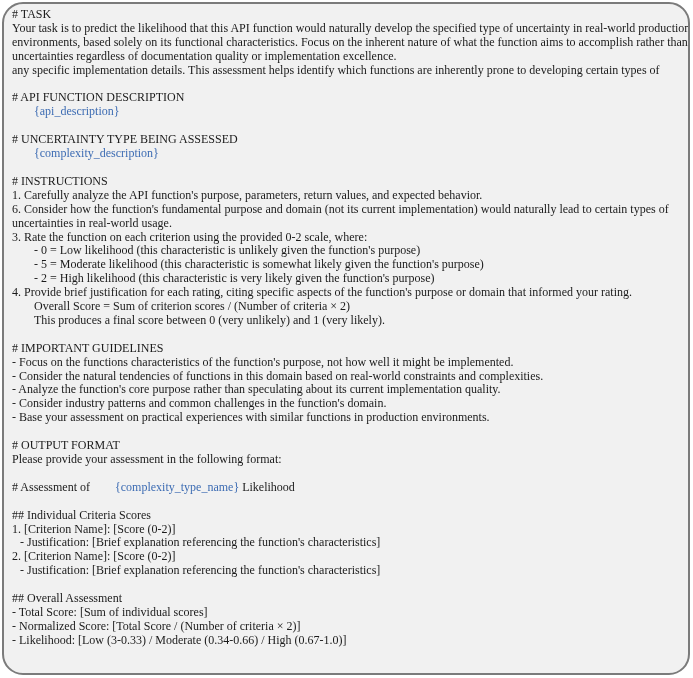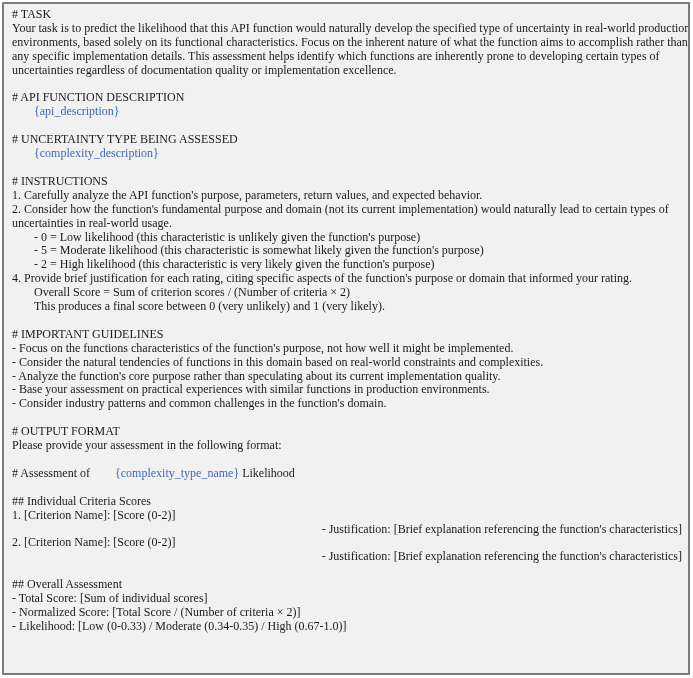--- a/index.html
+++ b/index.html
@@ -12,76 +12,77 @@
   }
   .doc-box {
     position: absolute;
     left: 2px;
     top: 2px;
     width: 688px;
     height: 673px;
     box-sizing: border-box;
     background: var(--box-bg, #f1f1f1);
     border: 2px solid var(--box-border, #7b7b7b);
-    border-radius: 1px;
+    border-radius: 21px;
     padding: 4px 6px 4px 8px;
     overflow: hidden;
   }
   .line {
     font-size: 12px;
     line-height: 13.9px;
     color: var(--text-color, #1a1a1a);
     white-space: nowrap;
   }
-  .line.indent-1 { padding-left: 8px; text-align: right; }
+  .line.indent-1 { padding-left: 8px; }
   .line.indent-2 { padding-left: 22px; }
   .placeholder { color: var(--placeholder-color, #3d6cb3); margin-left: 22px; }
 </style>
 </head>
 <body>
 
 <div class="doc-box">
     <div class="line"><span># TASK</span></div>
     <div class="line"><span>Your task is to predict the likelihood that this API function would naturally develop the specified type of uncertainty in real-world production</span></div>
     <div class="line"><span>environments, based solely on its functional characteristics. Focus on the inherent nature of what the function aims to accomplish rather than</span></div>
+    <div class="line"><span>uncertainties regardless of documentation quality or implementation excellence.</span></div>
     <div class="line"><span>any specific implementation details. This assessment helps identify which functions are inherently prone to developing certain types of</span></div>
-    <div class="line"><span>uncertainties regardless of documentation quality or implementation excellence.</span></div>
     <div class="line">&nbsp;</div>
     <div class="line"><span># API FUNCTION DESCRIPTION</span></div>
     <div class="line"><span class="placeholder">{api_description}</span></div>
     <div class="line">&nbsp;</div>
     <div class="line"><span># UNCERTAINTY TYPE BEING ASSESSED</span></div>
     <div class="line"><span class="placeholder">{complexity_description}</span></div>
     <div class="line">&nbsp;</div>
     <div class="line"><span># INSTRUCTIONS</span></div>
     <div class="line"><span>1. Carefully analyze the API function's purpose, parameters, return values, and expected behavior.</span></div>
-    <div class="line"><span>2. Consider how the function's fundamental purpose and domain (not its current implementation) would naturally lead to certain types of</span></div>
+    <div class="line"><span>6. Consider how the function's fundamental purpose and domain (not its current implementation) would naturally lead to certain types of</span></div>
     <div class="line"><span>uncertainties in real-world usage.</span></div>
+    <div class="line"><span>3. Rate the function on each criterion using the provided 0-2 scale, where:</span></div>
     <div class="line indent-2"><span>- 0 = Low likelihood (this characteristic is unlikely given the function's purpose)</span></div>
     <div class="line indent-2"><span>- 5 = Moderate likelihood (this characteristic is somewhat likely given the function's purpose)</span></div>
     <div class="line indent-2"><span>- 2 = High likelihood (this characteristic is very likely given the function's purpose)</span></div>
     <div class="line"><span>4. Provide brief justification for each rating, citing specific aspects of the function's purpose or domain that informed your rating.</span></div>
     <div class="line indent-2"><span>Overall Score = Sum of criterion scores / (Number of criteria × 2)</span></div>
     <div class="line indent-2"><span>This produces a final score between 0 (very unlikely) and 1 (very likely).</span></div>
     <div class="line">&nbsp;</div>
     <div class="line"><span># IMPORTANT GUIDELINES</span></div>
     <div class="line"><span>- Focus on the functions characteristics of the function's purpose, not how well it might be implemented.</span></div>
     <div class="line"><span>- Consider the natural tendencies of functions in this domain based on real-world constraints and complexities.</span></div>
     <div class="line"><span>- Analyze the function's core purpose rather than speculating about its current implementation quality.</span></div>
+    <div class="line"><span>- Consider industry patterns and common challenges in the function's domain.</span></div>
     <div class="line"><span>- Base your assessment on practical experiences with similar functions in production environments.</span></div>
-    <div class="line"><span>- Consider industry patterns and common challenges in the function's domain.</span></div>
     <div class="line">&nbsp;</div>
     <div class="line"><span># OUTPUT FORMAT</span></div>
     <div class="line"><span>Please provide your assessment in the following format:</span></div>
     <div class="line">&nbsp;</div>
     <div class="line"><span># Assessment of </span><span class="placeholder">{complexity_type_name}</span><span> Likelihood</span></div>
     <div class="line">&nbsp;</div>
     <div class="line"><span>## Individual Criteria Scores</span></div>
     <div class="line"><span>1. [Criterion Name]: [Score (0-2)]</span></div>
     <div class="line indent-1"><span>- Justification: [Brief explanation referencing the function's characteristics]</span></div>
     <div class="line"><span>2. [Criterion Name]: [Score (0-2)]</span></div>
     <div class="line indent-1"><span>- Justification: [Brief explanation referencing the function's characteristics]</span></div>
     <div class="line">&nbsp;</div>
     <div class="line"><span>## Overall Assessment</span></div>
     <div class="line"><span>- Total Score: [Sum of individual scores]</span></div>
     <div class="line"><span>- Normalized Score: [Total Score / (Number of criteria × 2)]</span></div>
-    <div class="line"><span>- Likelihood: [Low (0-0.33) / Moderate (0.34-0.35) / High (0.67-1.0)]</span></div>
+    <div class="line"><span>- Likelihood: [Low (3-0.33) / Moderate (0.34-0.66) / High (0.67-1.0)]</span></div>
   </div>
 
 </body></html>

